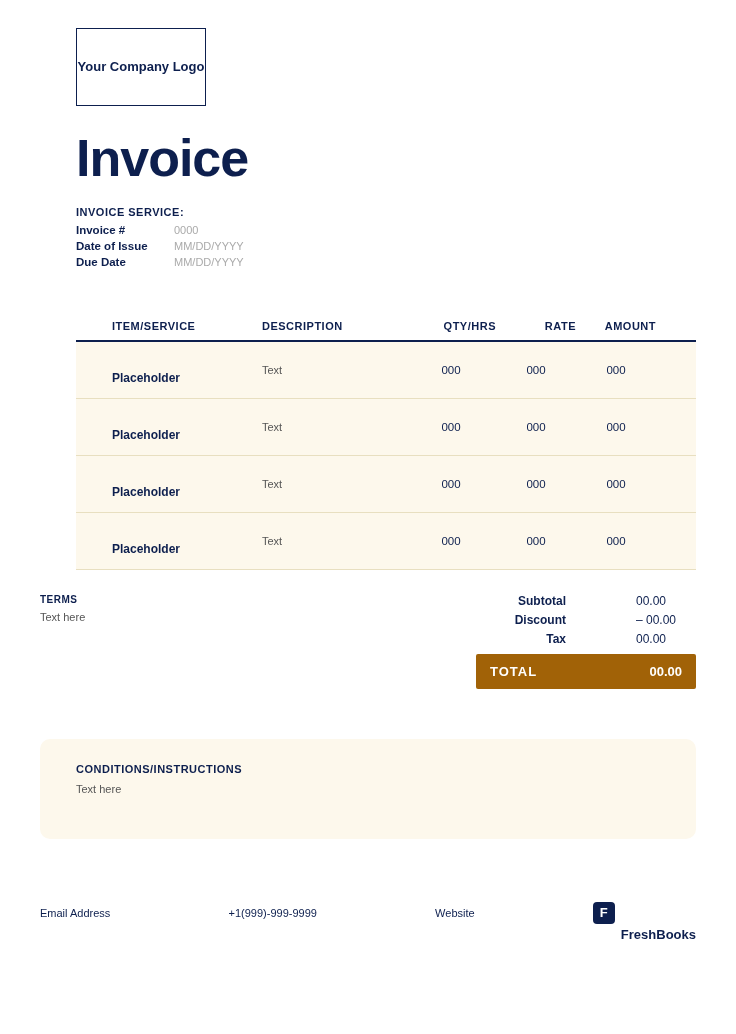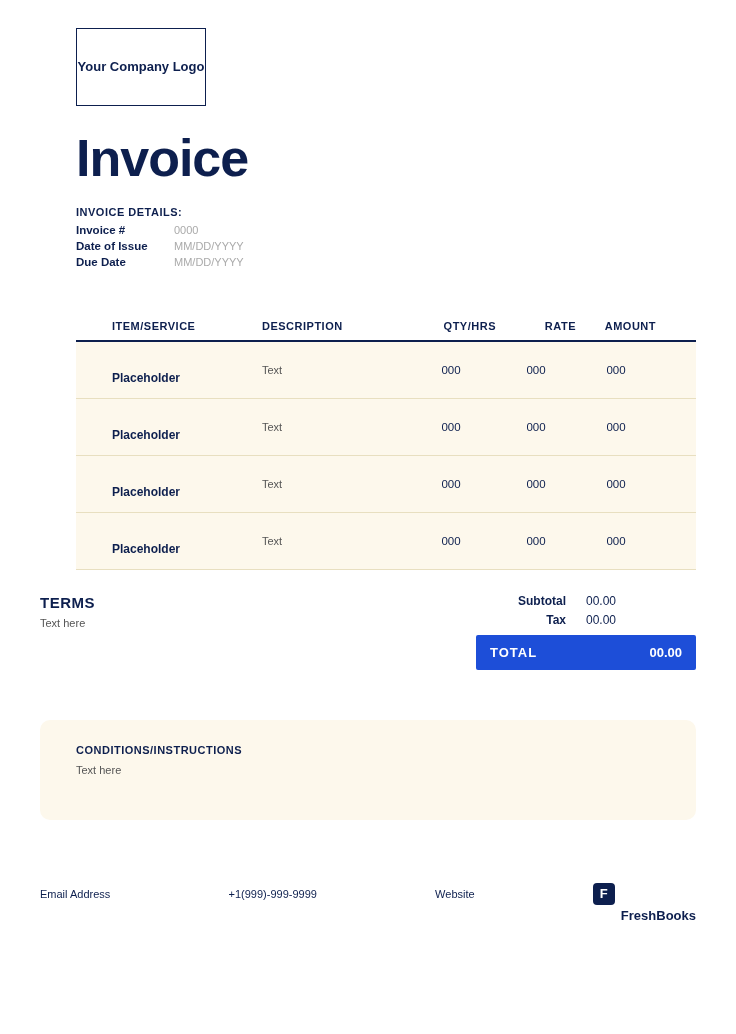--- a/index.html
+++ b/index.html
@@ -153,55 +153,56 @@
       display: flex;
       justify-content: space-between;
       margin: 24px 40px 0 40px;
       align-items: flex-start;
     }
 
     .terms-block {
       padding-left: 0px;
     }
     .terms-label {
-      font-size: 15px;
+      font-size: 10px;
       font-weight: bold;
       color: #0d1f4e;
       letter-spacing: 0.5px;
       margin-bottom: 6px;
     }
     .terms-text {
       font-size: 11px;
       color: #555;
     }
 
     .totals-block {
       min-width: 220px;
     }
     .totals-row {
       display: flex;
+      justify-content: space-between;
       margin-bottom: 5px;
       font-size: 12px;
     }
     .totals-row .tot-key {
       font-weight: bold;
       color: #0d1f4e;
       min-width: 90px;
       text-align: right;
       margin-right: 20px;
     }
     .totals-row .tot-val {
       color: #0d1f4e;
       font-size: 12px;
       min-width: 60px;
       text-align: left;
     }
 
     .total-final {
-      background: #1d4ed8;
+      background: #a16207;
       color: #fff;
       display: flex;
       justify-content: space-between;
       align-items: center;
       padding: 10px 14px;
       margin-top: 8px;
       border-radius: 2px;
     }
     .total-final .tot-key {
       font-weight: 900;
@@ -279,21 +280,21 @@
 
   <div class="logo-box">
     <span class="logo-text">Your Company Logo</span>
   </div>
 
   <div class="invoice-title">Invoice</div>
 
   <div class="billing-section">
 
     <div class="invoice-details">
-      <div class="label">INVOICE DETAILS:</div>
+      <div class="label">INVOICE SERVICE:</div>
       <div class="detail-row">
         <span class="detail-key">Invoice #</span>
         <span class="detail-val">0000</span>
       </div>
       <div class="detail-row">
         <span class="detail-key">Date of Issue</span>
         <span class="detail-val">MM/DD/YYYY</span>
       </div>
       <div class="detail-row">
         <span class="detail-key">Due Date</span>
@@ -352,20 +353,24 @@
       <div class="terms-label">TERMS</div>
       <div class="terms-text">Text here</div>
     </div>
 
     <div class="totals-block">
       <div class="totals-row">
         <span class="tot-key">Subtotal</span>
         <span class="tot-val">00.00</span>
       </div>
       <div class="totals-row">
+        <span class="tot-key">Discount</span>
+        <span class="tot-val">– 00.00</span>
+      </div>
+      <div class="totals-row">
         <span class="tot-key">Tax</span>
         <span class="tot-val">00.00</span>
       </div>
       <div class="total-final">
         <span class="tot-key">TOTAL</span>
         <span class="tot-val">00.00</span>
       </div>
     </div>
   </div>
 

